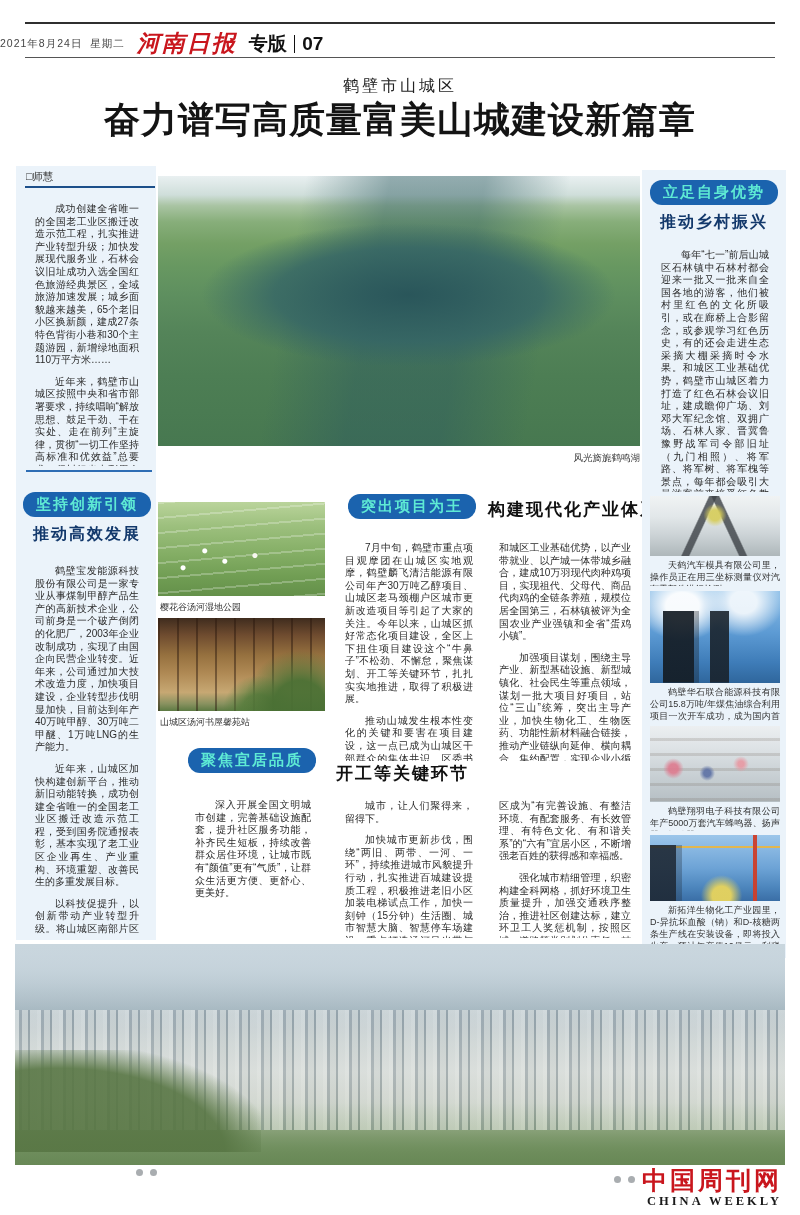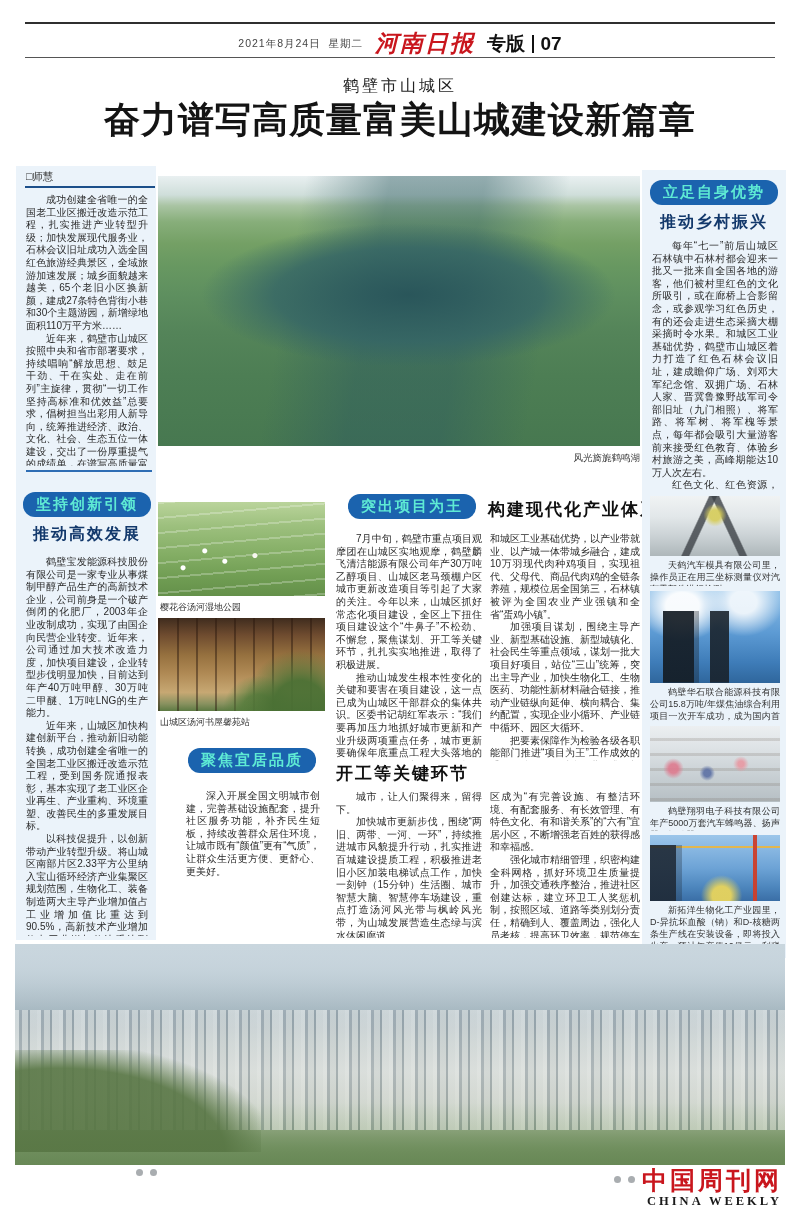--- a/index.html
+++ b/index.html
@@ -1,35 +1,35 @@
 <!DOCTYPE html>
 <html><head>
 <meta charset="utf-8">
 <style>
   html,body{margin:0;padding:0;background:#fff;}
   #page{position:relative;width:800px;height:1215px;background:#ffffff;overflow:hidden;
         font-family:"Liberation Sans","DejaVu Sans",sans-serif;color:#222;}
   .abs{position:absolute;}
   .rule{background:#2f2f2f;}
   
-  .header-row{left:0;top:28px;width:800px;display:flex;align-items:center;justify-content:center;gap:12px;}
+  .header-row{left:0;top:28px;width:800px;display:flex;align-items:center;gap:12px;}
   .hd-date{font-size:10.5px;color:#444;letter-spacing:1px;}
   .masthead{font-family:"Liberation Serif","DejaVu Serif",serif;font-weight:bold;font-style:italic;
             font-size:23px;color:#c9161d;letter-spacing:2px;}
   .pagelabel{display:flex;align-items:center;gap:7px;font-size:19px;color:#111;font-weight:bold;}
   .pagelabel .bar{width:1.5px;height:18px;background:#111;}
   
   .kicker{left:0;top:76px;width:800px;text-align:center;font-size:16px;letter-spacing:3px;color:#222;}
   .headline{left:0;top:96px;width:800px;text-align:center;font-size:36px;font-weight:bold;
             font-family:"Liberation Serif","DejaVu Serif",serif;color:#141414;letter-spacing:1px;}
   
   .panel{background:#ebf3fa;}
   
   .txt{font-size:10px;line-height:12.6px;text-align:justify;color:#2a2a2a;overflow:hidden;}
-  .txt p{margin:0;text-indent:2em;}
+  .txt p{margin:9px;text-indent:2em;}
   .byline{font-size:10.5px;color:#333;}
   
   .badge-row{display:flex;align-items:center;justify-content:center;gap:6px;}
   .badge{background:#1b63ae;color:#5eead4;font-weight:bold;font-size:15px;letter-spacing:2px;
          padding:3px 13px;border-radius:12px;white-space:nowrap;}
   .orn{width:4px;height:11px;background:linear-gradient(#1b63ae 0 4px,transparent 4px 7px,#1b63ae 7px 11px);}
   .subtitle{text-align:center;font-size:16px;font-weight:bold;color:#12386b;letter-spacing:2px;}
   .sec-title{font-size:17px;font-weight:bold;color:#101010;letter-spacing:2px;}
   
   .cap{font-size:9px;line-height:12px;color:#333;overflow:hidden;}

